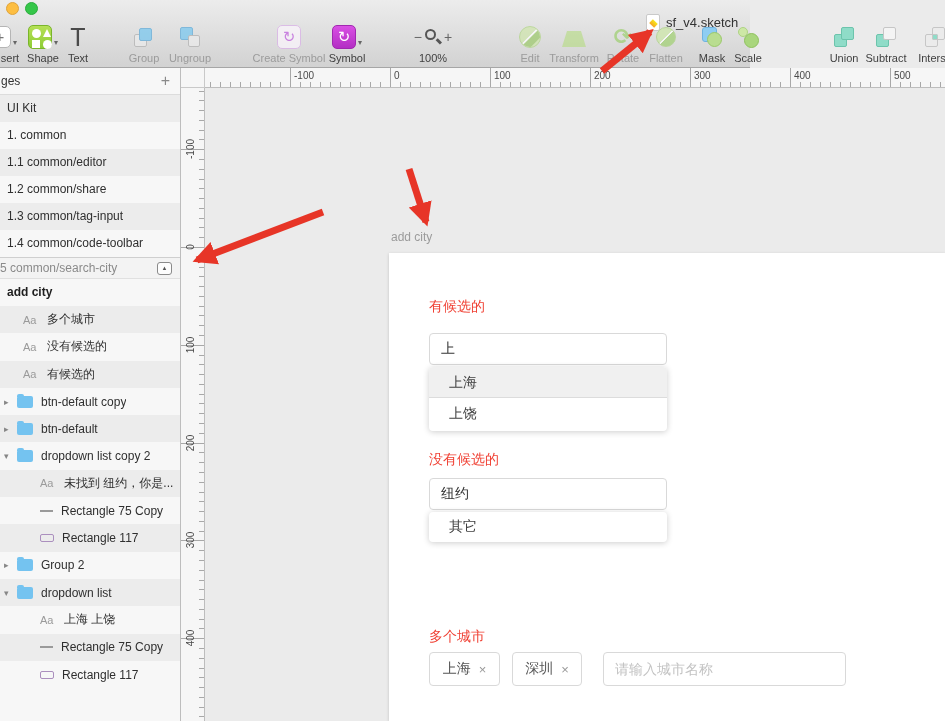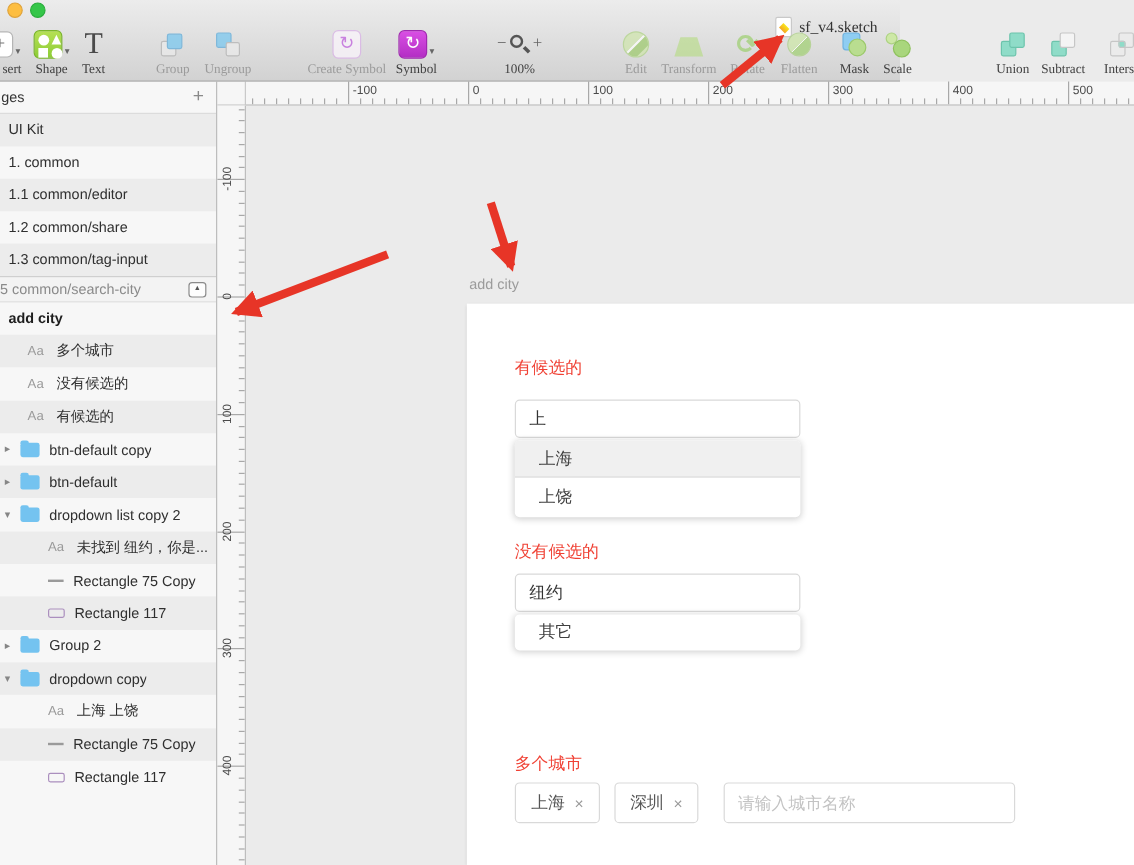--- a/index.html
+++ b/index.html
@@ -1,21 +1,21 @@
 <!DOCTYPE html>
 <html><head>
 <meta charset="utf-8">
 <style>
   * { margin:0; padding:0; box-sizing:border-box; }
   html,body { width:945px; height:721px; overflow:hidden; }
   body { font-family:"Liberation Sans","DejaVu Sans",sans-serif; position:relative; background:#ebebeb; }
 
   
   .chrome { position:absolute; left:0; top:0; width:750px; height:68px;
-            background:linear-gradient(#ececec,#d2d2d2); border-bottom:1px solid #a6a6a6; z-index:5;font-family:Liberation Serif, serif; }
+            background:linear-gradient(#ececec,#d2d2d2); border-bottom:1px solid #a6a6a6; z-index:5; }
   .tl { position:absolute; width:13px; height:13px; border-radius:50%; top:2px; }
   .tl.yellow { left:6px; background:#fdbe41; border:1px solid #dfa33b; }
   .tl.green  { left:25px; background:#35c649; border:1px solid #2aad3c; }
   .doc-title { position:absolute; left:646px; top:14px; display:flex; align-items:center; gap:6px; }
   .doc-ico { width:14px; height:17px; background:#fff; border:1px solid #c9c9c9; border-radius:2px; position:relative; }
   .doc-ico::after { content:""; position:absolute; left:3px; top:5px; width:7px; height:7px;
                     background:linear-gradient(180deg,#f8e71c,#f6a623); transform:rotate(45deg) scaleY(.75); }
   .title-text { font-size:13px; color:#333; }
 
   .tb-btn { position:absolute; top:23px; height:42px; display:flex; flex-direction:column; align-items:center; }
@@ -309,20 +309,21 @@
     <span>ges</span>
     <span class="plus">+</span>
   </div>
 
   <div class="pages">
     <div class="prow"><span>UI Kit</span></div>
     <div class="prow"><span>1. common</span></div>
     <div class="prow"><span>1.1 common/editor</span></div>
     <div class="prow"><span>1.2 common/share</span></div>
     <div class="prow"><span>1.3 common/tag-input</span></div>
+    <div class="prow"><span>1.4 common/code-toolbar</span></div>
   </div>
 
   <div class="layers-header">
     <span>5 common/search-city</span>
     <span class="ab-toggle">▲</span>
   </div>
 
   <div class="artboard-row">add city</div>
 
   <div class="layers">
@@ -366,21 +367,21 @@
         <span class="llabel">Rectangle 117</span>
       </div>
     <div class="lrow lvl0">
         <span class="disc">▸</span>
         <span class="licon folder"></span>
         <span class="llabel">Group 2</span>
       </div>
     <div class="lrow lvl0">
         <span class="disc">▾</span>
         <span class="licon folder"></span>
-        <span class="llabel">dropdown copy</span>
+        <span class="llabel">dropdown list</span>
       </div>
     <div class="lrow lvl2">
         <span class="licon aa">Aa</span>
         <span class="llabel">上海 上饶</span>
       </div>
     <div class="lrow lvl2">
         <span class="licon line"></span>
         <span class="llabel">Rectangle 75 Copy</span>
       </div>
     <div class="lrow lvl2">

